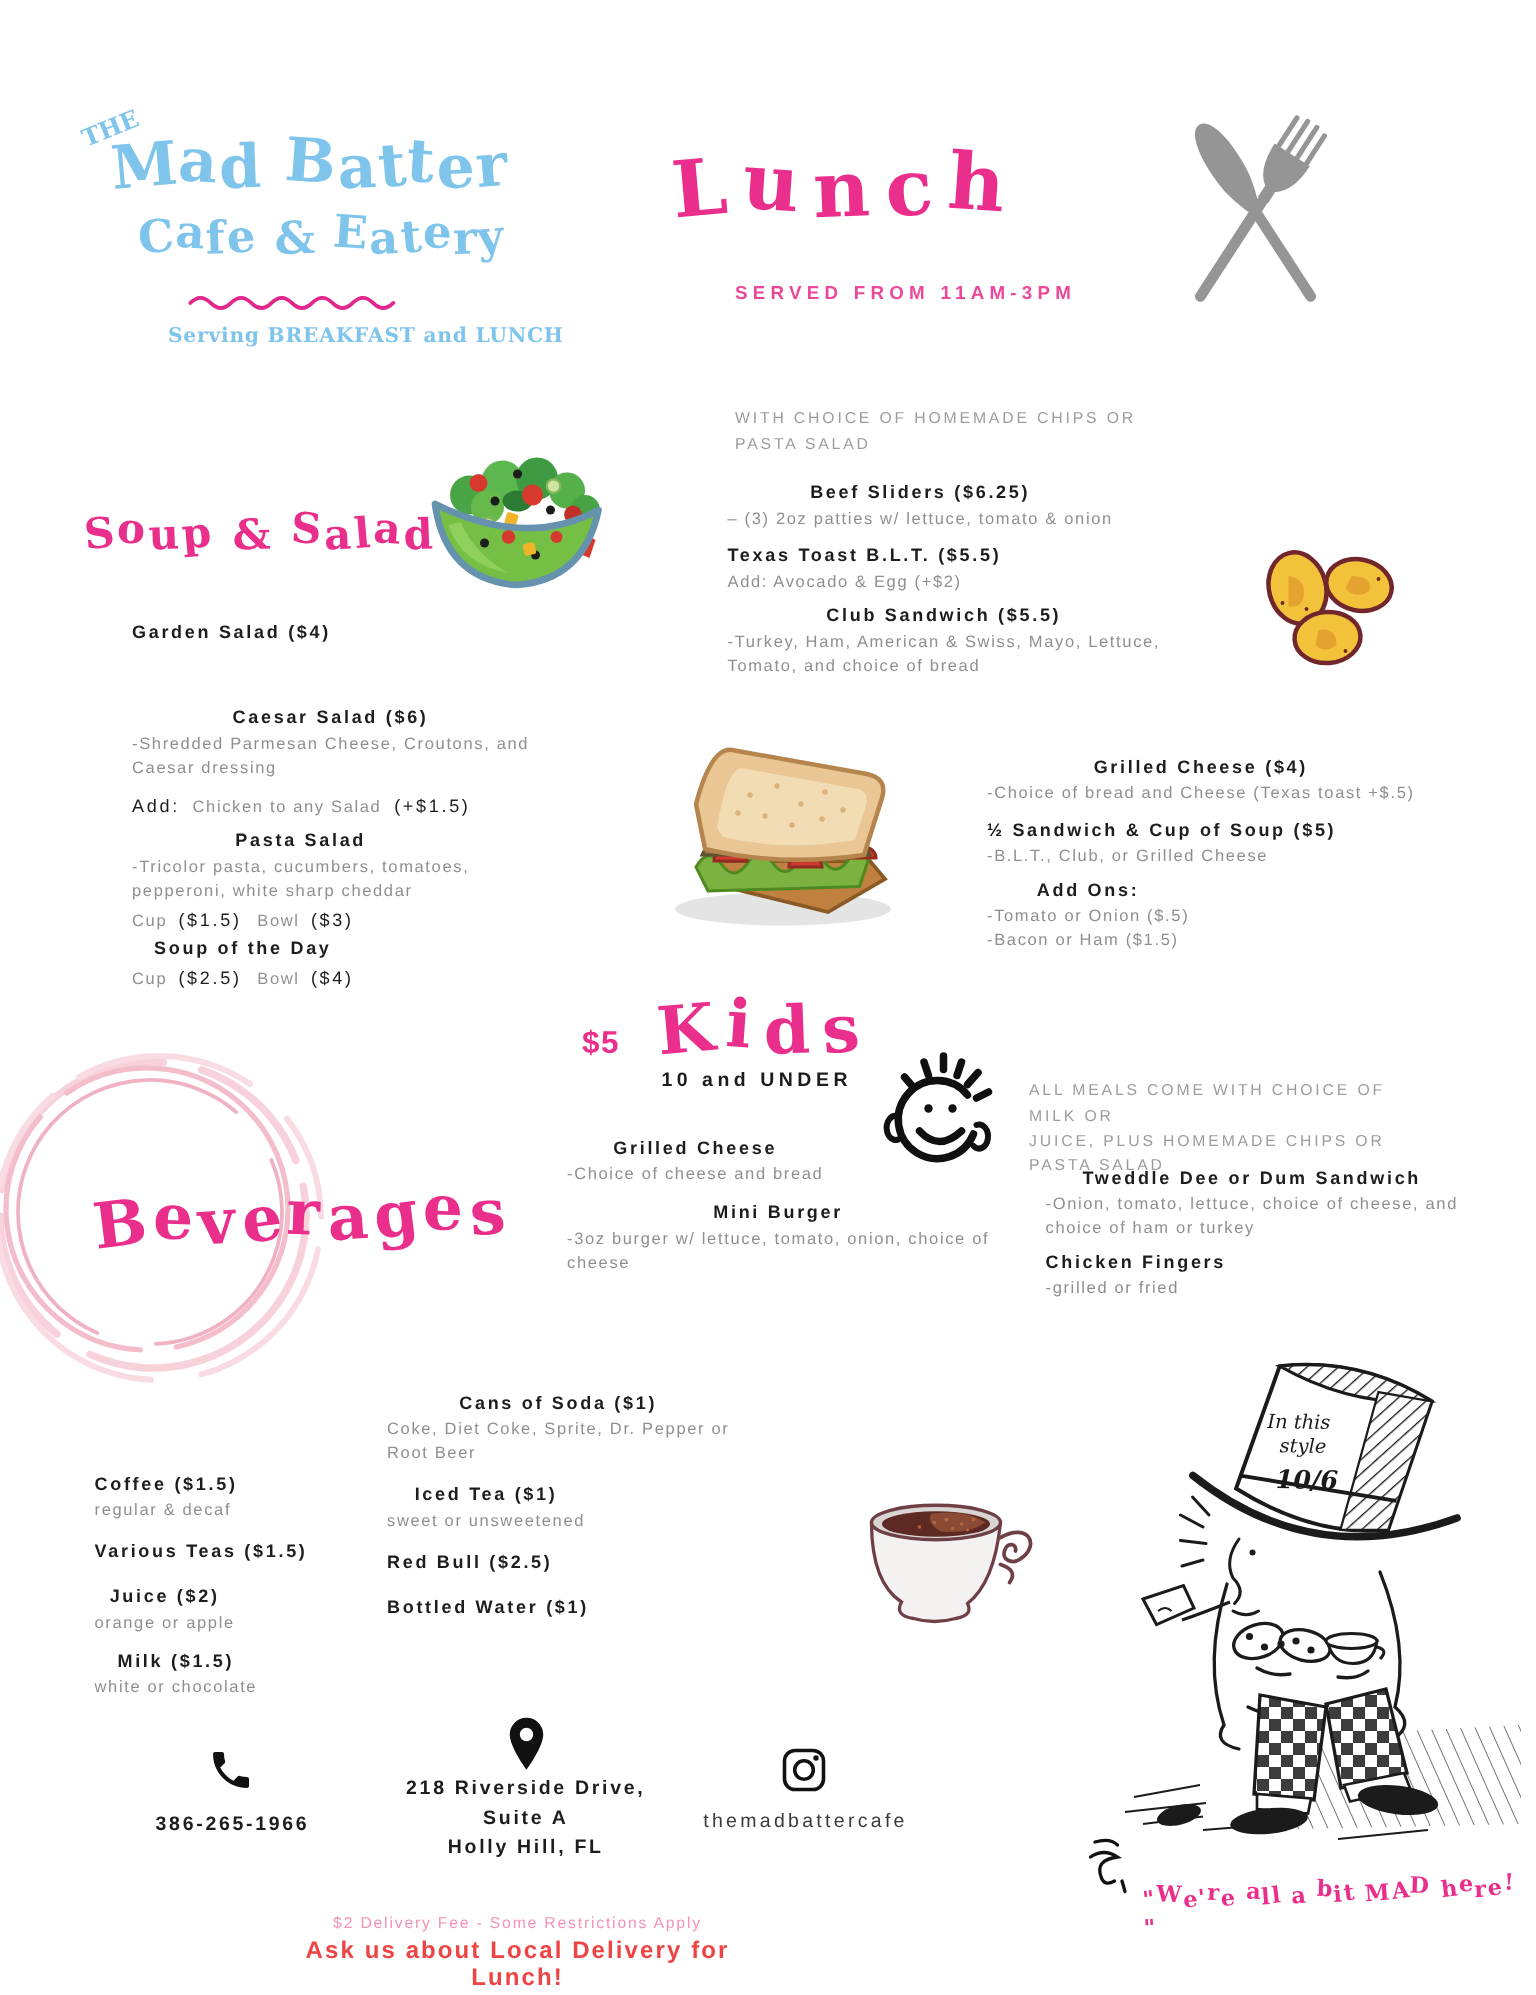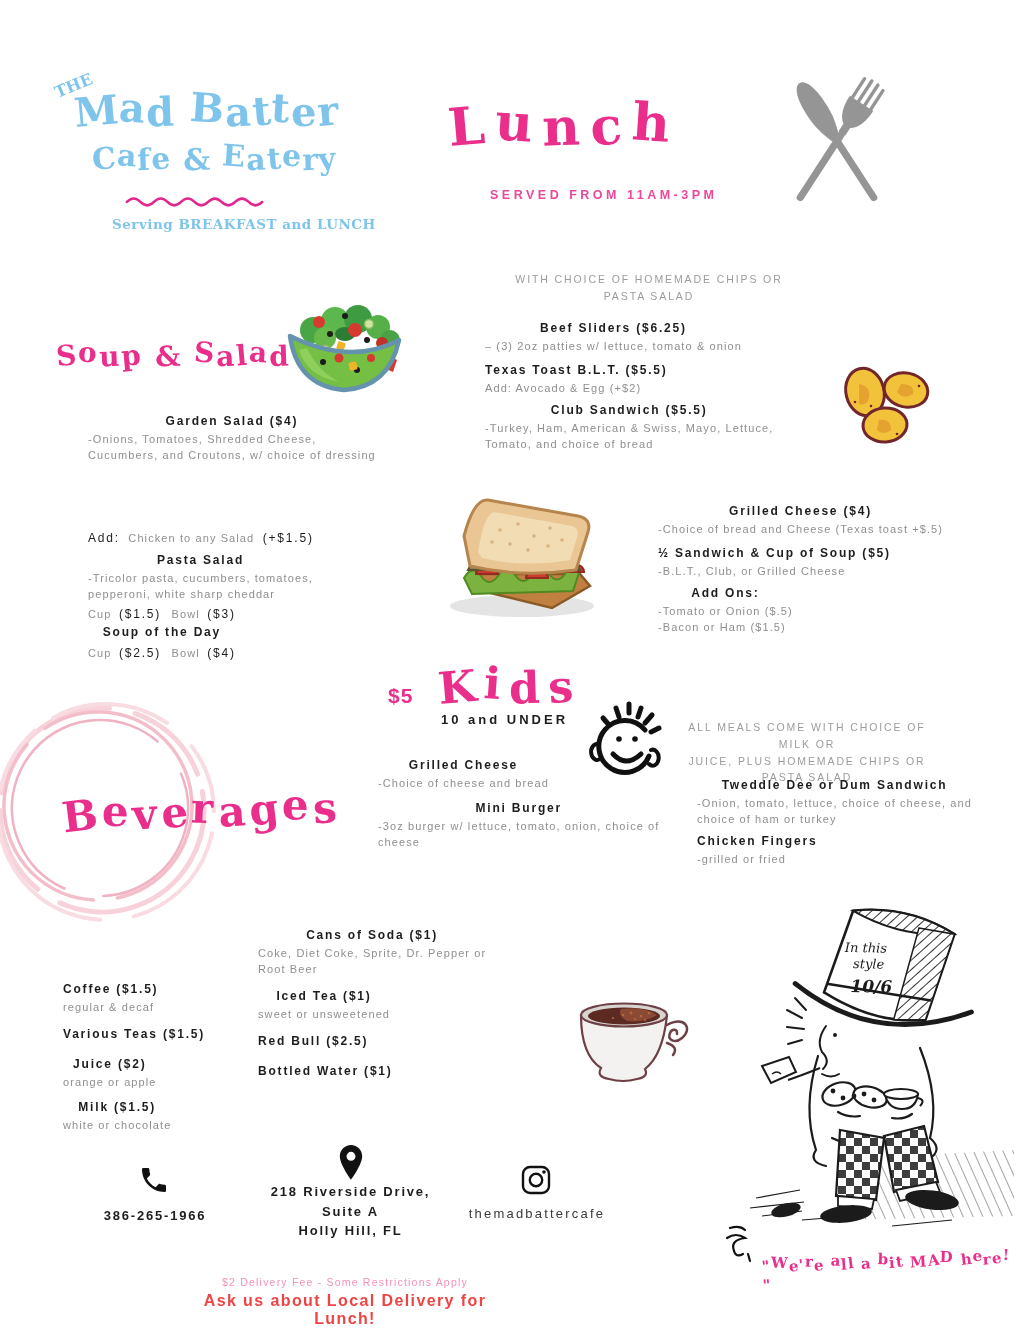--- a/index.html
+++ b/index.html
@@ -15,21 +15,21 @@
   
   .logo-the{font-family:"DejaVu Serif",serif;font-weight:700;color:#7FC4EB;font-size:16px;transform:rotate(-22deg);}
   .logo1{font-family:"DejaVu Serif",serif;font-weight:700;color:#7FC4EB;font-size:40px;letter-spacing:1px;}
   .logo2{font-family:"DejaVu Serif",serif;font-weight:700;color:#7FC4EB;font-size:30px;letter-spacing:1px;}
   .tagline{font-family:"DejaVu Serif",serif;font-weight:700;color:#7FC4EB;font-size:13.5px;letter-spacing:.5px;}
   
   .nm{font-weight:700;color:#1d1d1d;font-size:12px;letter-spacing:1.8px;margin-bottom:3px;white-space:pre-line;line-height:1.35;text-align:center;}
   .ds{font-weight:400;color:#8f8f8f;font-size:11px;letter-spacing:1.1px;line-height:1.4;white-space:pre-line;}
   .nm-in{font-weight:400;color:#1d1d1d;font-size:12px;letter-spacing:1.8px;}
   .ds-in{font-weight:400;color:#8f8f8f;font-size:11px;letter-spacing:1.1px;}
-  .note{font-weight:400;color:#9c9c9c;font-size:10.5px;letter-spacing:1.9px;line-height:1.6;text-align:center;white-space:pre-line;}
+  .note{font-weight:400;color:#9c9c9c;font-size:10.5px;letter-spacing:1.9px;line-height:1.6;white-space:pre-line;}
   .served{font-weight:700;color:#ec4899;font-size:12.5px;letter-spacing:3.5px;}
   .kids-sub{font-weight:700;color:#1d1d1d;font-size:13px;letter-spacing:3px;}
   .kids-price{font-weight:700;color:#EA2E8B;font-size:21px;letter-spacing:1px;}
   .footer-bold{font-weight:700;color:#1d1d1d;font-size:13px;letter-spacing:1.8px;line-height:1.5;text-align:center;white-space:pre-line;}
   .ig-handle{font-weight:400;color:#3a3a3a;font-size:13px;letter-spacing:2.2px;text-align:center;}
   .deliv1{font-weight:700;color:#ef4444;font-size:16px;letter-spacing:1.4px;text-align:center;margin-top:40px;}
   .deliv2{font-weight:400;color:#F292B8;font-size:10.5px;letter-spacing:1.2px;text-align:center;}
   .quote{font-family:"DejaVu Serif",serif;font-weight:700;color:#EA2E8B;font-size:15px;letter-spacing:1px;transform:rotate(-2deg);}
 </style>
 </head>
@@ -166,22 +166,25 @@
         <circle cx="40" cy="62" r="3"></circle>
         <circle cx="74" cy="70" r="3"></circle>
       </g>
     <circle cx="56" cy="58" r="4.5" fill="#D63A2F"></circle>
       <circle cx="88" cy="58" r="4" fill="#D63A2F"></circle>
     <rect x="66" y="62" width="8" height="8" rx="1.5" fill="#F0B429" transform="rotate(-12 70 66)"></rect>
   </svg>
 
   <div class="abs" style="left:88px;top:413px">
     <div class="nm">Garden Salad ($4)</div>
-    <div class="ds">-Onions, Tomatoes, Shredded Cheese,
-Cucumbers, and Croutons, w/ choice of dressing</div>
+  </div>
+  <div class="abs" style="left:88px;top:470px">
+    <div class="nm">Caesar Salad ($6)</div>
+    <div class="ds">-Shredded Parmesan Cheese, Croutons, and
+Caesar dressing</div>
   </div>
   <div class="abs" style="left:88px;top:528px">
     <span class="nm-in">Add:</span>
     <span class="ds-in" style="margin:0 4px">Chicken to any Salad</span>
     <span class="nm-in">(+$1.5)</span>
   </div>
   <div class="abs" style="left:88px;top:552px">
     <div class="nm">Pasta Salad</div>
     <div class="ds">-Tricolor pasta, cucumbers, tomatoes,
 pepperoni, white sharp cheddar</div>

